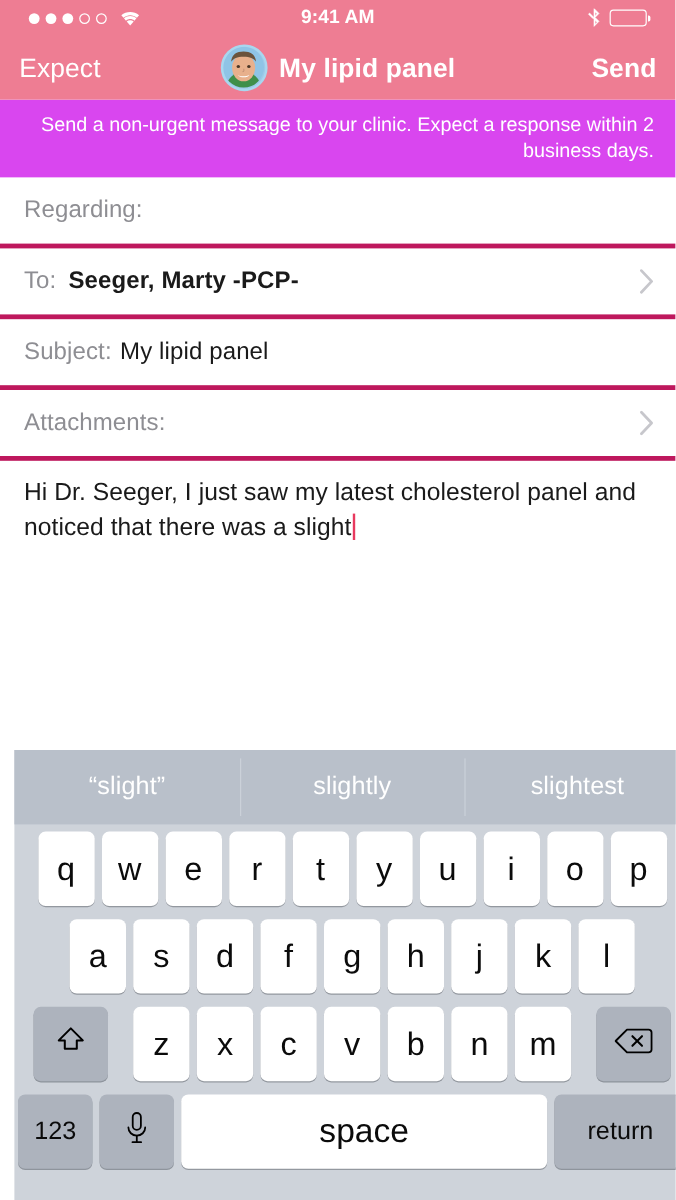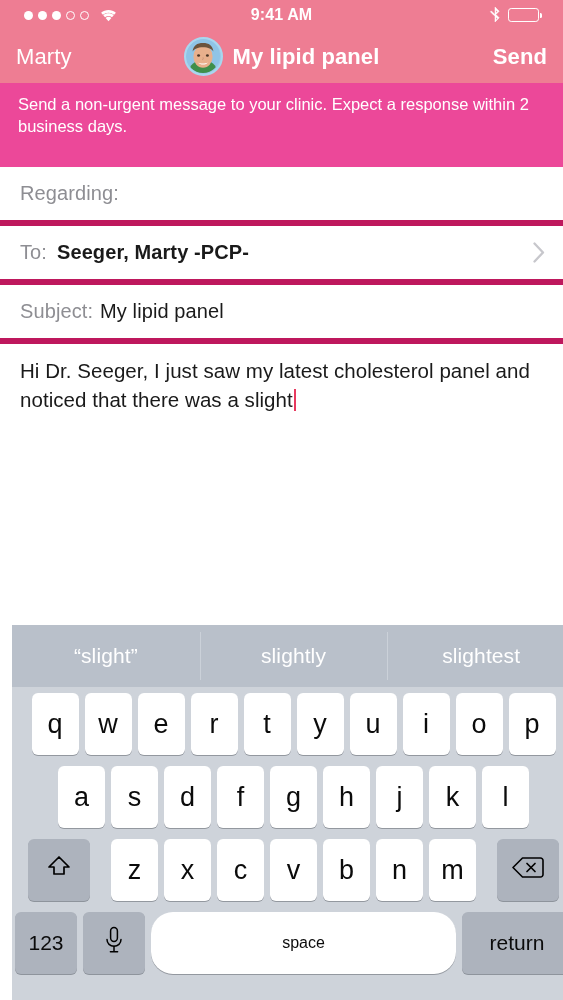--- a/index.html
+++ b/index.html
@@ -58,31 +58,31 @@
     width:39px; height:39px; border-radius:50%;
     border:2.5px solid #a8d7ef; overflow:hidden;
     position:relative; background:#9ec9e8; flex:none;
   }
   .av-face { position:absolute; left:0; right:0; top:0; bottom:0; overflow:hidden; border-radius:50%; }
   .nav-title { font-size:22px; font-weight:600; letter-spacing:.1px; }
   .nav-spacer { flex:1; }
 
   
   .banner {
-    background:#ec4899; color:#fff;
-    padding:11px 18px 29px; text-align:left;
+    background:#d946ef; color:#fff;
+    padding:11px 18px 10px; text-align:right;
     font-size:16.5px; line-height:1.32;
   }
 
   
   .form { background:#fff; }
   .row {
     position:relative; display:flex; align-items:center;
     padding:0 18px 0 20px; height:59px;
-    border-bottom:6px solid #be185d;
+    border-bottom:4px solid #be185d;
   }
   .row-label { font-size:20px; color:#8e8e93; letter-spacing:.1px; }
   .row-value { font-size:20px; color:#1a1a1a; letter-spacing:.1px; margin-left:7px; }
   .row-value.bold { font-weight:700; margin-left:10px;text-align:center; }
   .chev { margin-left:auto; width:12px; height:21px; flex:none; }
 
   
   .body-text {
     padding:12px 18px 0 20px;
     font-size:20.5px; line-height:1.42; color:#1a1a1a; letter-spacing:.05px;
@@ -123,21 +123,21 @@
     flex:none;
   }
   .key.letter { width:47px; }
   .key.gray { background:#adb3bd; box-shadow:0 1px 0 rgba(130,136,145,.85); }
   .row2 { padding-left:26px; padding-right:26px; }
   .key.shift { width:62px; }
   .key.del { width:62px; }
   .row3-gap { width:9px; flex:none; }
   .key.num { width:62px; font-size:21px; }
   .key.mic { width:62px; }
-  .key.space { flex:1; font-size:16px;border-radius:22px; }
+  .key.space { flex:1; font-size:28px; }
   .key.return { width:110px; font-size:21px; }
 </style>
 </head>
 <body>
 
 <div class="phone">
 
   <div class="statusbar">
     <div class="status-left">
       <div class="dots">
@@ -164,21 +164,21 @@
           <path d="M5.1 8.5 1.4 4.8l.9-.9 3.7 3.7V0l4.2 4.2-3.3 3.3 3.3 3.3L6 15V8.5ZM6.9 2.9v3.2l1.6-1.6L6.9 2.9Zm0 7.1v3.2l1.6-1.6L6.9 10Z" fill="#fff" stroke="#fff" stroke-width=".5"></path>
         </svg>
       </span>
       <span class="battery">
         <span class="battery-fill"></span>
       </span>
     </div>
   </div>
 
   <div class="navbar">
-    <span class="nav-btn">Marty</span>
+    <span class="nav-btn">Expect</span>
     <span class="nav-spacer"></span>
     <span class="nav-btn bold">Send</span>
 
     <div class="nav-title-wrap">
       <span class="avatar">
         <span class="av-face">
           <svg width="34" height="34" viewBox="0 0 34 34">
             <defs>
                 <clipPath id="cc">
                   <circle cx="17" cy="17" r="17"></circle>
@@ -217,20 +217,28 @@
             <path d="M1.5 1.5 10 10.5 1.5 19.5" stroke="#c7c7cc" stroke-width="2.3" fill="none" stroke-linecap="round" stroke-linejoin="round"></path>
           </svg>
       </span>
     </div>
 
     <div class="row">
       <span class="row-label">Subject:</span>
       <span class="row-value">My lipid panel</span>
     </div>
 
+    <div class="row">
+      <span class="row-label">Attachments:</span>
+      <span class="chev">
+        <svg width="12" height="21" viewBox="0 0 12 21">
+            <path d="M1.5 1.5 10 10.5 1.5 19.5" stroke="#c7c7cc" stroke-width="2.3" fill="none" stroke-linecap="round" stroke-linejoin="round"></path>
+          </svg>
+      </span>
+    </div>
 
     <div class="body-text"><span>Hi Dr. Seeger, I just saw my latest cholesterol panel and noticed that there was a slight</span><span class="caret"></span></div>
   </div>
 
   <div class="keyboard">
 
     <div class="suggest-bar">
       <div class="suggest">“slight”</div>
       <div class="suggest">slightly</div>
       <div class="suggest">slightest</div>

